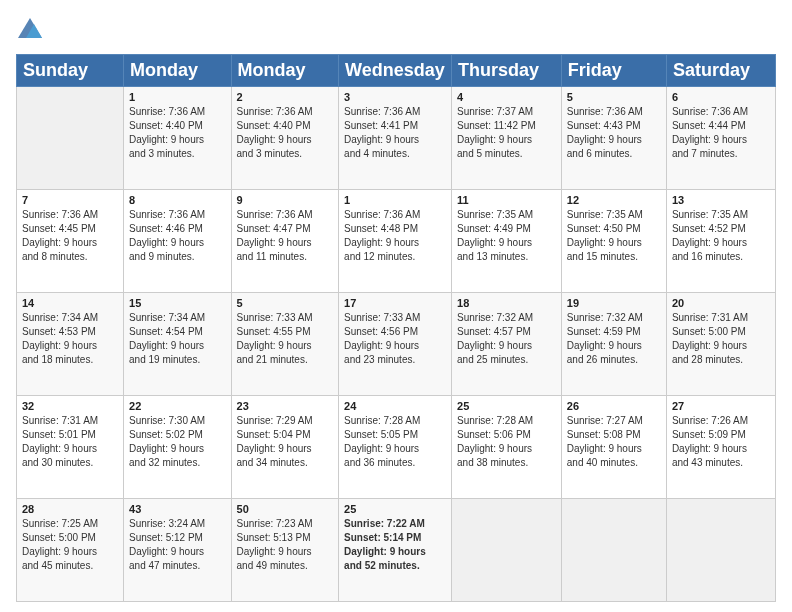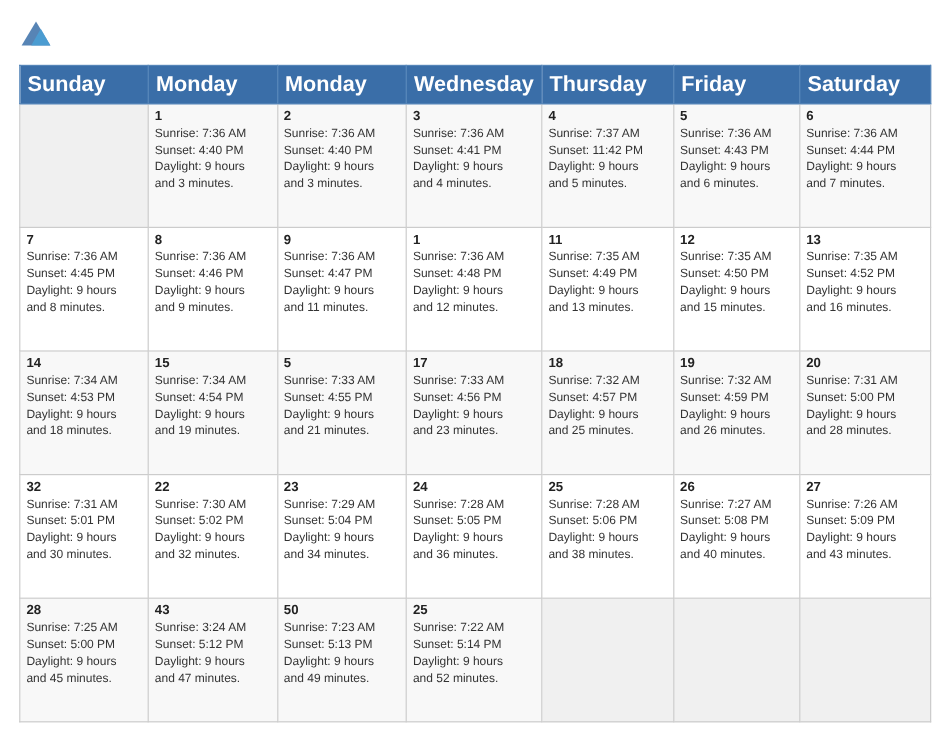--- a/index.html
+++ b/index.html
@@ -347,21 +347,21 @@
           </td>
           <td>
             <span class="day-number">50</span>
             <div class="day-info" style="white-space: pre-line;">Sunrise: 7:23 AM
 Sunset: 5:13 PM
 Daylight: 9 hours
 and 49 minutes.</div>
           </td>
           <td>
             <span class="day-number">25</span>
-            <div class="day-info" style="white-space: pre-line;">Sunrise: 7:22 AM
+            <div class="day-info" style="white-space: pre-line; font-weight: bold;">Sunrise: 7:22 AM
 Sunset: 5:14 PM
 Daylight: 9 hours
 and 52 minutes.</div>
           </td>
           <td class="empty"></td>
           <td class="empty"></td>
           <td class="empty"></td>
         </tr>
       </tbody>
   </table>

